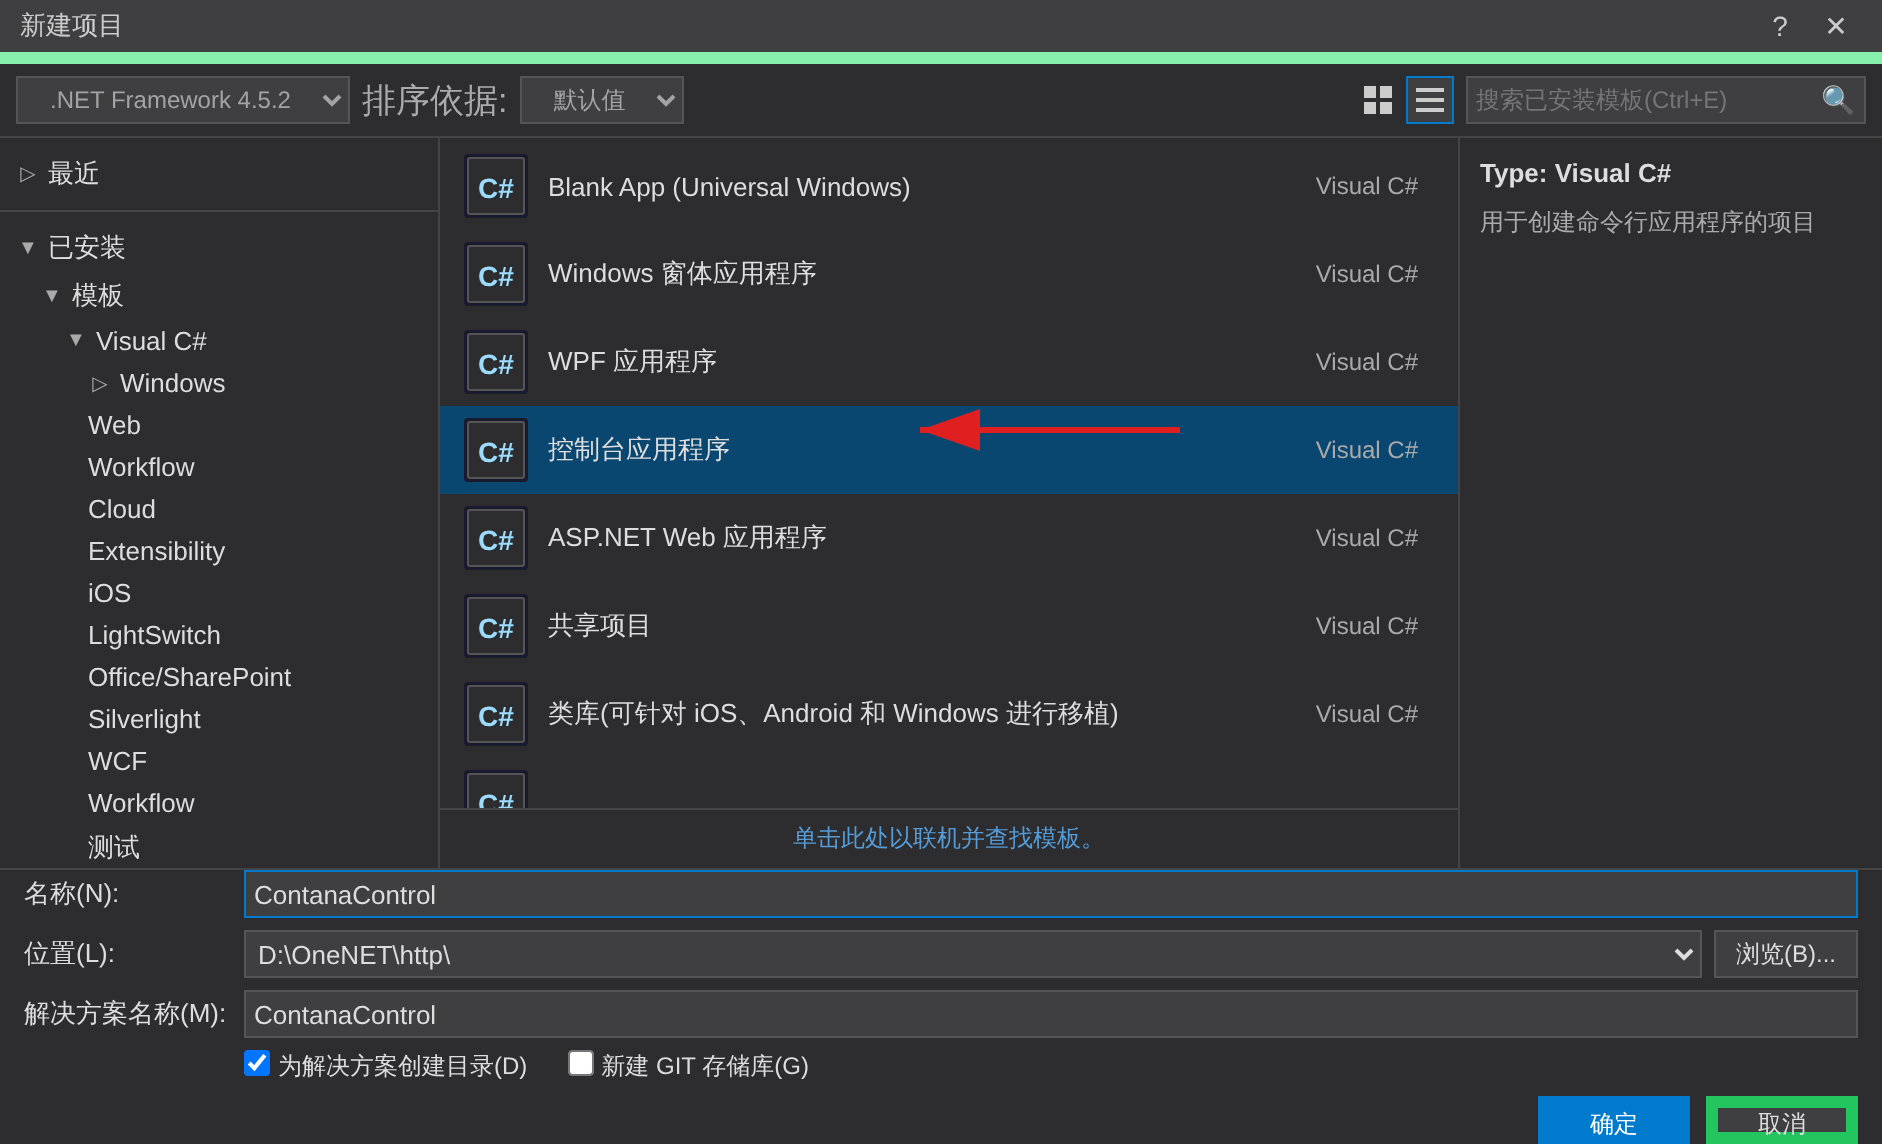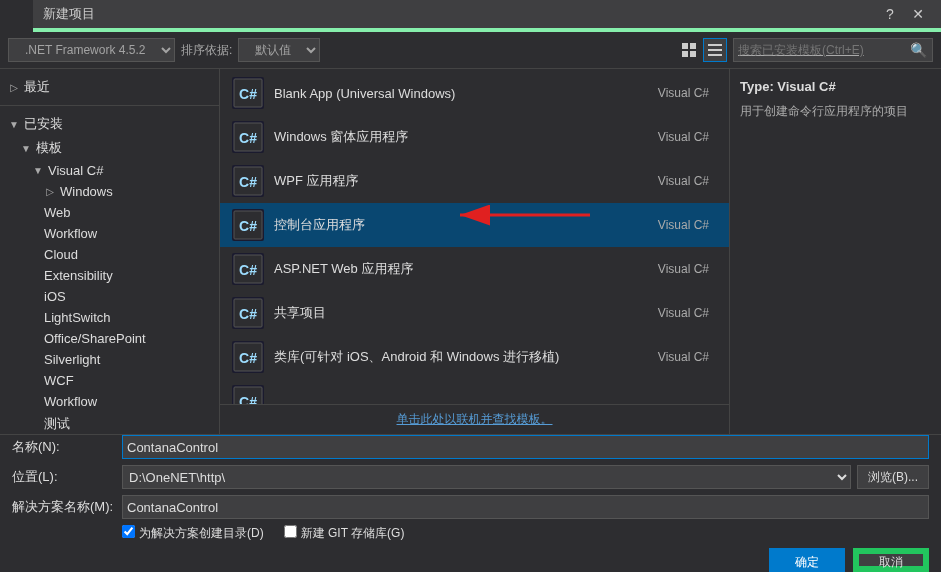--- a/index.html
+++ b/index.html
@@ -14,22 +14,21 @@
       position: relative;
     }
 
     
     .title-bar {
       background: #3f3f41;
       height: 32px;
       display: flex;
       align-items: center;
       padding: 0 10px;
-      border-bottom: 4px solid #86efac;
-      margin-left: 33px;
+      border-bottom: 6px solid #86efac;
     }
     .title-bar-text {
       flex: 1;
       font-size: 13px;
       color: #ccc;
     }
     .title-bar-controls {
       display: flex;
       gap: 2px;
     }
@@ -67,21 +66,21 @@
       background: #3f3f41;
       border: 1px solid #555;
       color: #a3a3a3;
       padding: 3px 12px;
       font-size: 12px;
       cursor: pointer;
       height: 24px;
     }
     .toolbar-label {
       color: #aaa;
-      font-size: 12px;
+      font-size: 17px;
     }
     .toolbar-icons {
       margin-left: auto;
       display: flex;
       gap: 2px;
     }
     .toolbar-icon-btn {
       background: transparent;
       border: 1px solid transparent;
       color: #ccc;
@@ -107,21 +106,20 @@
       flex: 1;
       max-width: 200px;
     }
     .search-input {
       background: transparent;
       border: none;
       color: #aaa;
       font-size: 12px;
       outline: none;
       width: 100%;
-      text-decoration: underline;
     }
     .search-icon-btn {
       background: transparent;
       border: none;
       color: #aaa;
       cursor: pointer;
       font-size: 14px;
     }
 
     
@@ -213,21 +211,20 @@
     }
 
     .online-link {
       text-align: center;
       padding: 6px;
       border-top: 1px solid #444;
     }
     .online-link a {
       color: #569cd6;
       font-size: 12px;
-      text-decoration: underline;
       cursor: pointer;
     }
 
     
     .right-panel {
       width: 212px;
       background: #2d2d30;
       border-left: 1px solid #444;
       padding: 10px;
     }

